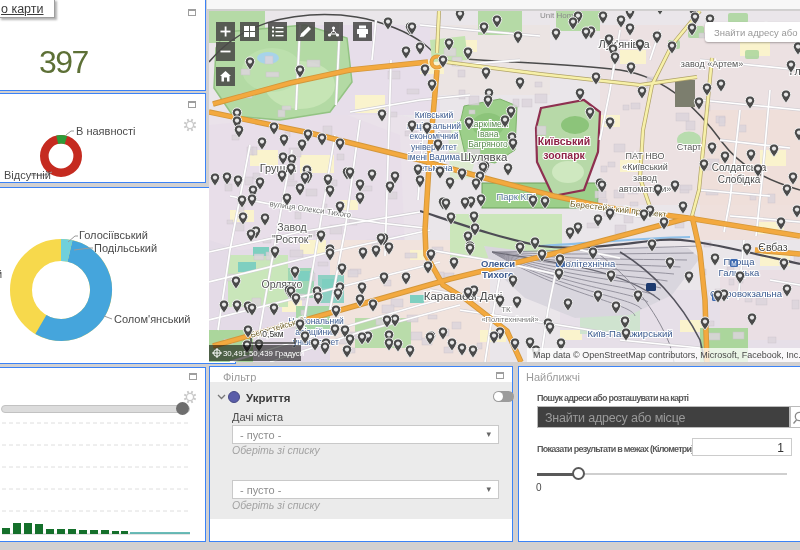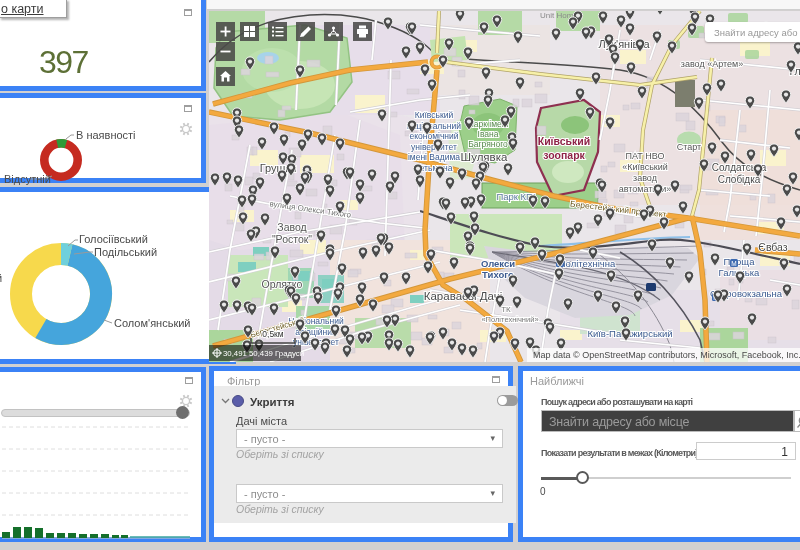--- a/index.html
+++ b/index.html
@@ -1,28 +1,28 @@
 <!DOCTYPE html>
 <html><head>
 <meta charset="utf-8">
 <style>
   * { margin:0; padding:0; box-sizing:border-box; }
   html,body { width:800px; height:550px; overflow:hidden; }
   body { background:#d2d0d0; font-family:"Liberation Sans", sans-serif; position:relative; }
-  .panel { position:absolute; background:#fff; border:5px solid #3b82f6; }
+  .panel { position:absolute; background:#fff; border:1px solid #3b82f6; }
   .expand { position:absolute; width:8px; height:7px; border:1px solid #9e9e9e; background:#fff; }
   .expand:before { content:""; position:absolute; left:-1px; top:-1px; width:8px; height:2px; background:#9e9e9e; }
 </style>
 </head>
 <body>
 
 <div style="position:absolute; left:207px; top:0; width:593px; height:10px; background:#f7f7f7; border-bottom:1px solid #cfcfcf;"></div>
 
 <div class="panel" style="left:0; top:0; width:206px; height:91px; border-top:none; border-left:none;">
-  <div style="position:absolute; left:-1px; top:-1px; width:68px; height:19px; background:#fff; border:1px solid #9e9e9e; border-left:none; box-shadow:1.5px 1.5px 2px rgba(0,0,0,.3); font-size:12.5px; color:#3a3a3a; padding:2px 0 0 2px;"><span style="text-decoration:underline;">о карти</span></div>
+  <div style="position:absolute; left:-1px; top:-1px; width:56px; height:19px; background:#fff; border:1px solid #9e9e9e; border-left:none; box-shadow:1.5px 1.5px 2px rgba(0,0,0,.3); font-size:12.5px; color:#3a3a3a; padding:2px 0 0 2px;"><span style="text-decoration:underline;">о карти</span></div>
   <div class="expand" style="right:9px; top:9px;"></div>
   <div style="position:absolute; left:39px; top:44px; font-size:32px; letter-spacing:-1.5px; color:#5d7036;">397</div>
 </div>
 
 <div class="panel" style="left:0; top:93px; width:206px; height:90px; border-left:none;">
   <div class="expand" style="right:9px; top:7px;"></div>
   <svg class="gearsvg" style="position:absolute; right:8px; top:24px;" width="14" height="14" viewBox="0 0 14 14">
       <g stroke="#c9c9c9" fill="none">
         <circle cx="7" cy="7" r="3.6" stroke-width="1.4"></circle>
         <g stroke-width="1.8">

